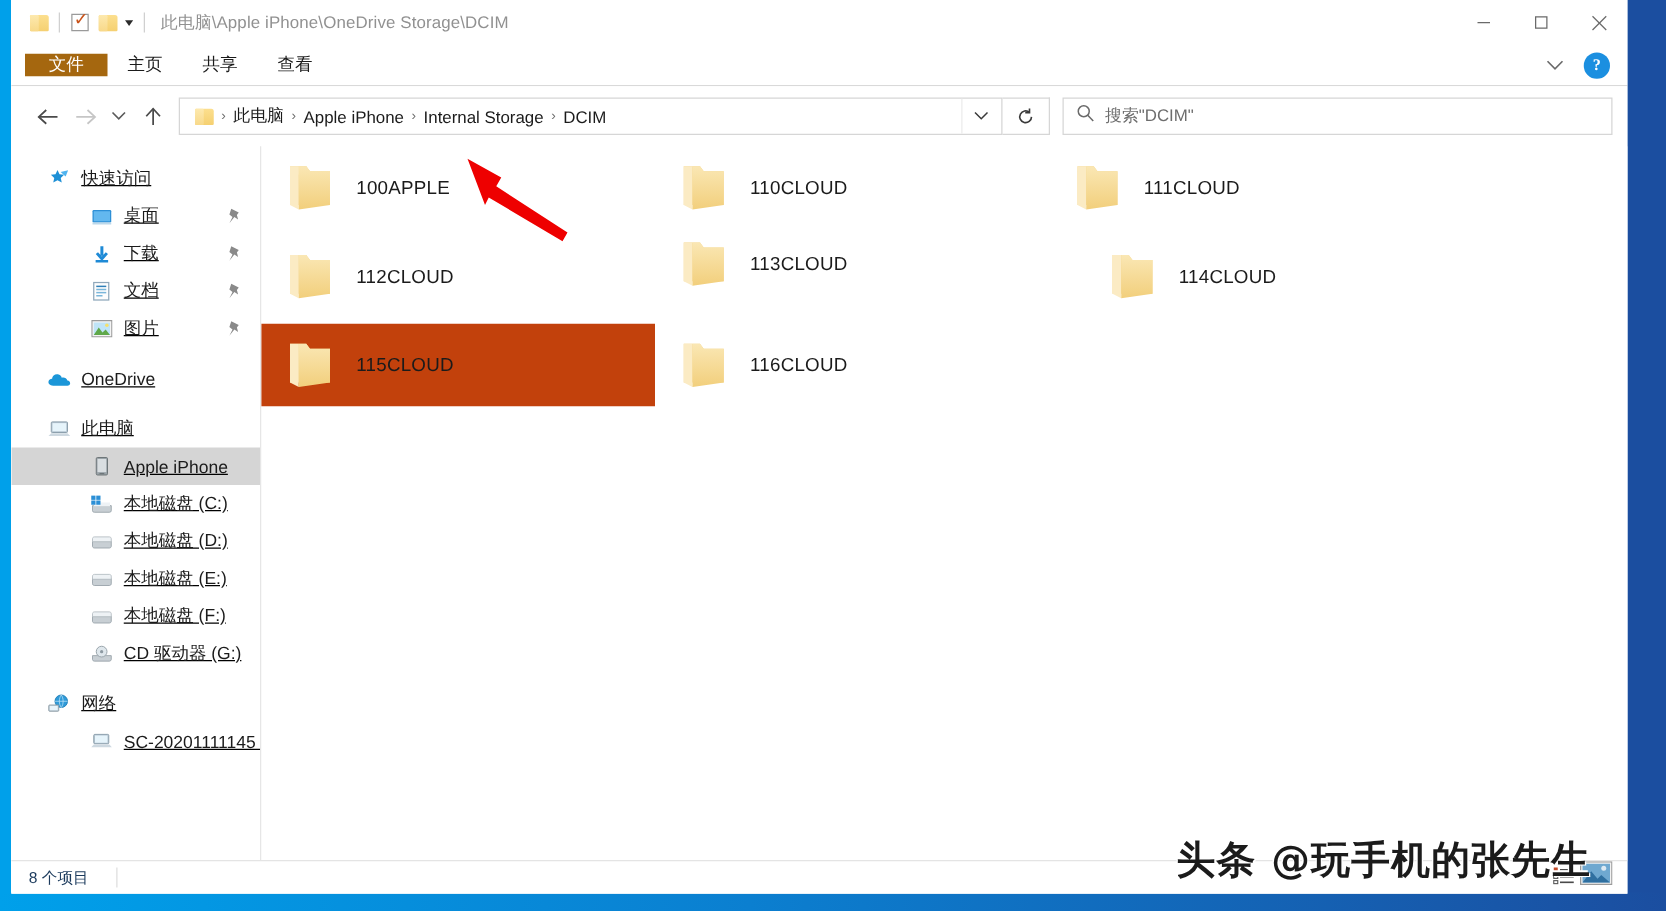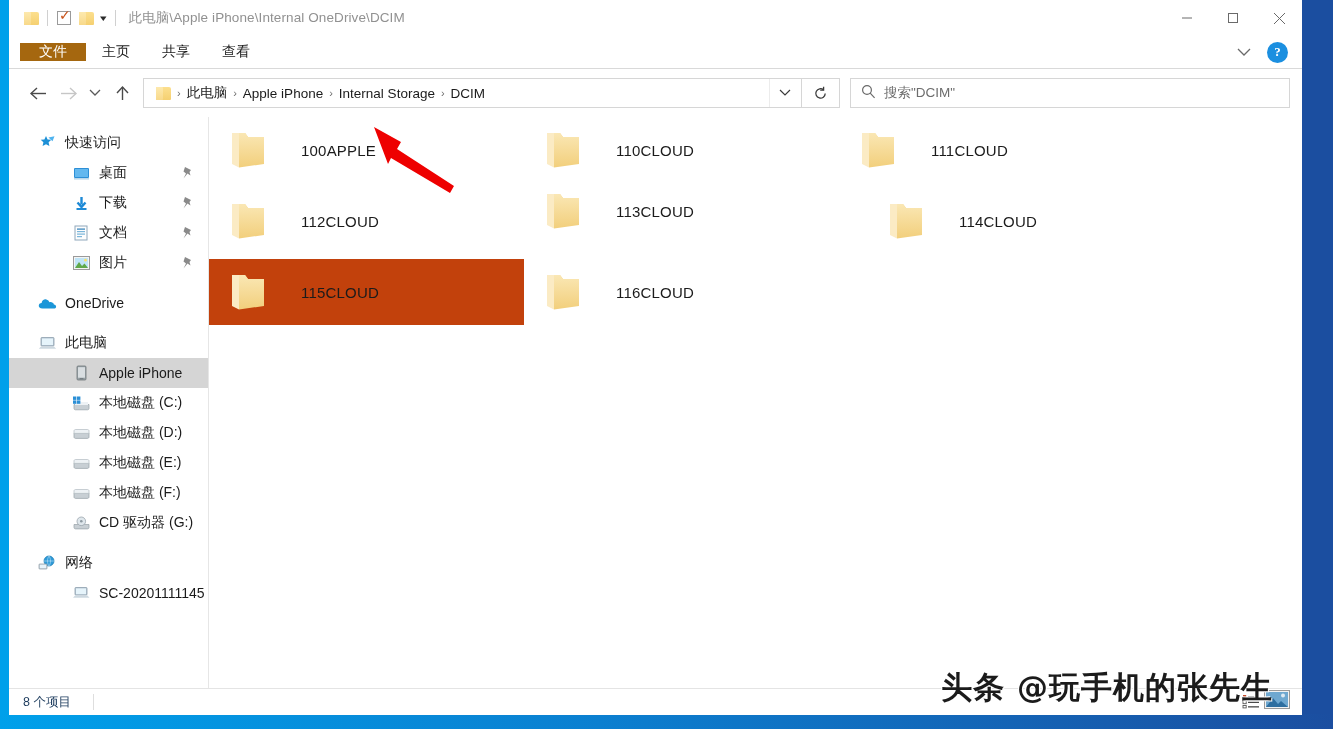--- a/index.html
+++ b/index.html
@@ -148,21 +148,21 @@
     width: 440px; height: 30px; border: 1px solid #d6d6d6;
     display: flex; align-items: center; gap: 8px;
     padding: 0 10px; margin-left: 10px;
   }
   .search-ph { font-size: 13.5px; color: #6d6d6d; }
 
   
   .body-area { flex: 1; display: flex; min-height: 0; background:#fff; position: relative; }
   .sidebar {
     width: 199px; flex: none; background: #ffffff;
-    padding-top: 11px; overflow: hidden; position: relative;
+    padding-top: 11px; overflow: hidden; position: relative; text-decoration: underline;
   }
   .sb-row {
     height: 30px; display: flex; align-items: center;
     font-size: 14px; color: #1b1b1b; position: relative;
     white-space: nowrap;
   }
   .sb-row.lvl0 { padding-left: 28px; }
   .sb-row.lvl1 { padding-left: 62px; }
   .sb-row.selected { background: #d5d5d5; }
   .sb-ico { width: 20px; height: 18px; margin-right: 8px; flex: none;
@@ -179,21 +179,21 @@
     position: relative; padding: 14px 0 0 0;
   }
   .tile {
     position: absolute;
     height: 66px;
     display: flex; align-items: center;
     padding-left: 14px;
   }
   .tile.selected { background: #c2410c; }
   .tile-ico { width: 48px; height: 48px; flex: none; margin-right: 14px; }
-  .tile-label { font-size: 15px; color: #1b1b1b; letter-spacing: 0.2px; margin-left: 16px; }
+  .tile-label { font-size: 15px; color: #1b1b1b; letter-spacing: 0.2px; }
 
   
   .red-arrow { position: absolute; left: 0; top: 0; pointer-events: none; }
 
   
   .statusbar {
     height: 27px; flex: none; display: flex; align-items: center;
     border-top: 1px solid #e4e4e4; background: #ffffff;
     padding-left: 14px; position: relative;
   }
@@ -228,21 +228,21 @@
       <div class="qat-sep"></div>
       <div class="qat-icon">
           <div class="chk-box"></div>
         </div>
       <div class="qat-icon">
           <div class="folder-mini"></div>
         </div>
       <div class="qat-caret">▾</div>
       <div class="qat-sep"></div>
     </div>
-    <div class="title-path">此电脑\Apple iPhone\Internal OneDrive\DCIM</div>
+    <div class="title-path">此电脑\Apple iPhone\OneDrive Storage\DCIM</div>
     <div class="win-controls">
       <div class="win-btn">
         <svg width="12" height="12" viewBox="0 0 12 12">
             <line x1="1" y1="6" x2="11" y2="6" stroke="#6a6a6a" stroke-width="1"></line>
           </svg>
       </div>
       <div class="win-btn">
         <svg width="12" height="12" viewBox="0 0 12 12">
             <rect x="1.5" y="1.5" width="9" height="9" fill="none" stroke="#6a6a6a" stroke-width="1"></rect>
           </svg>

